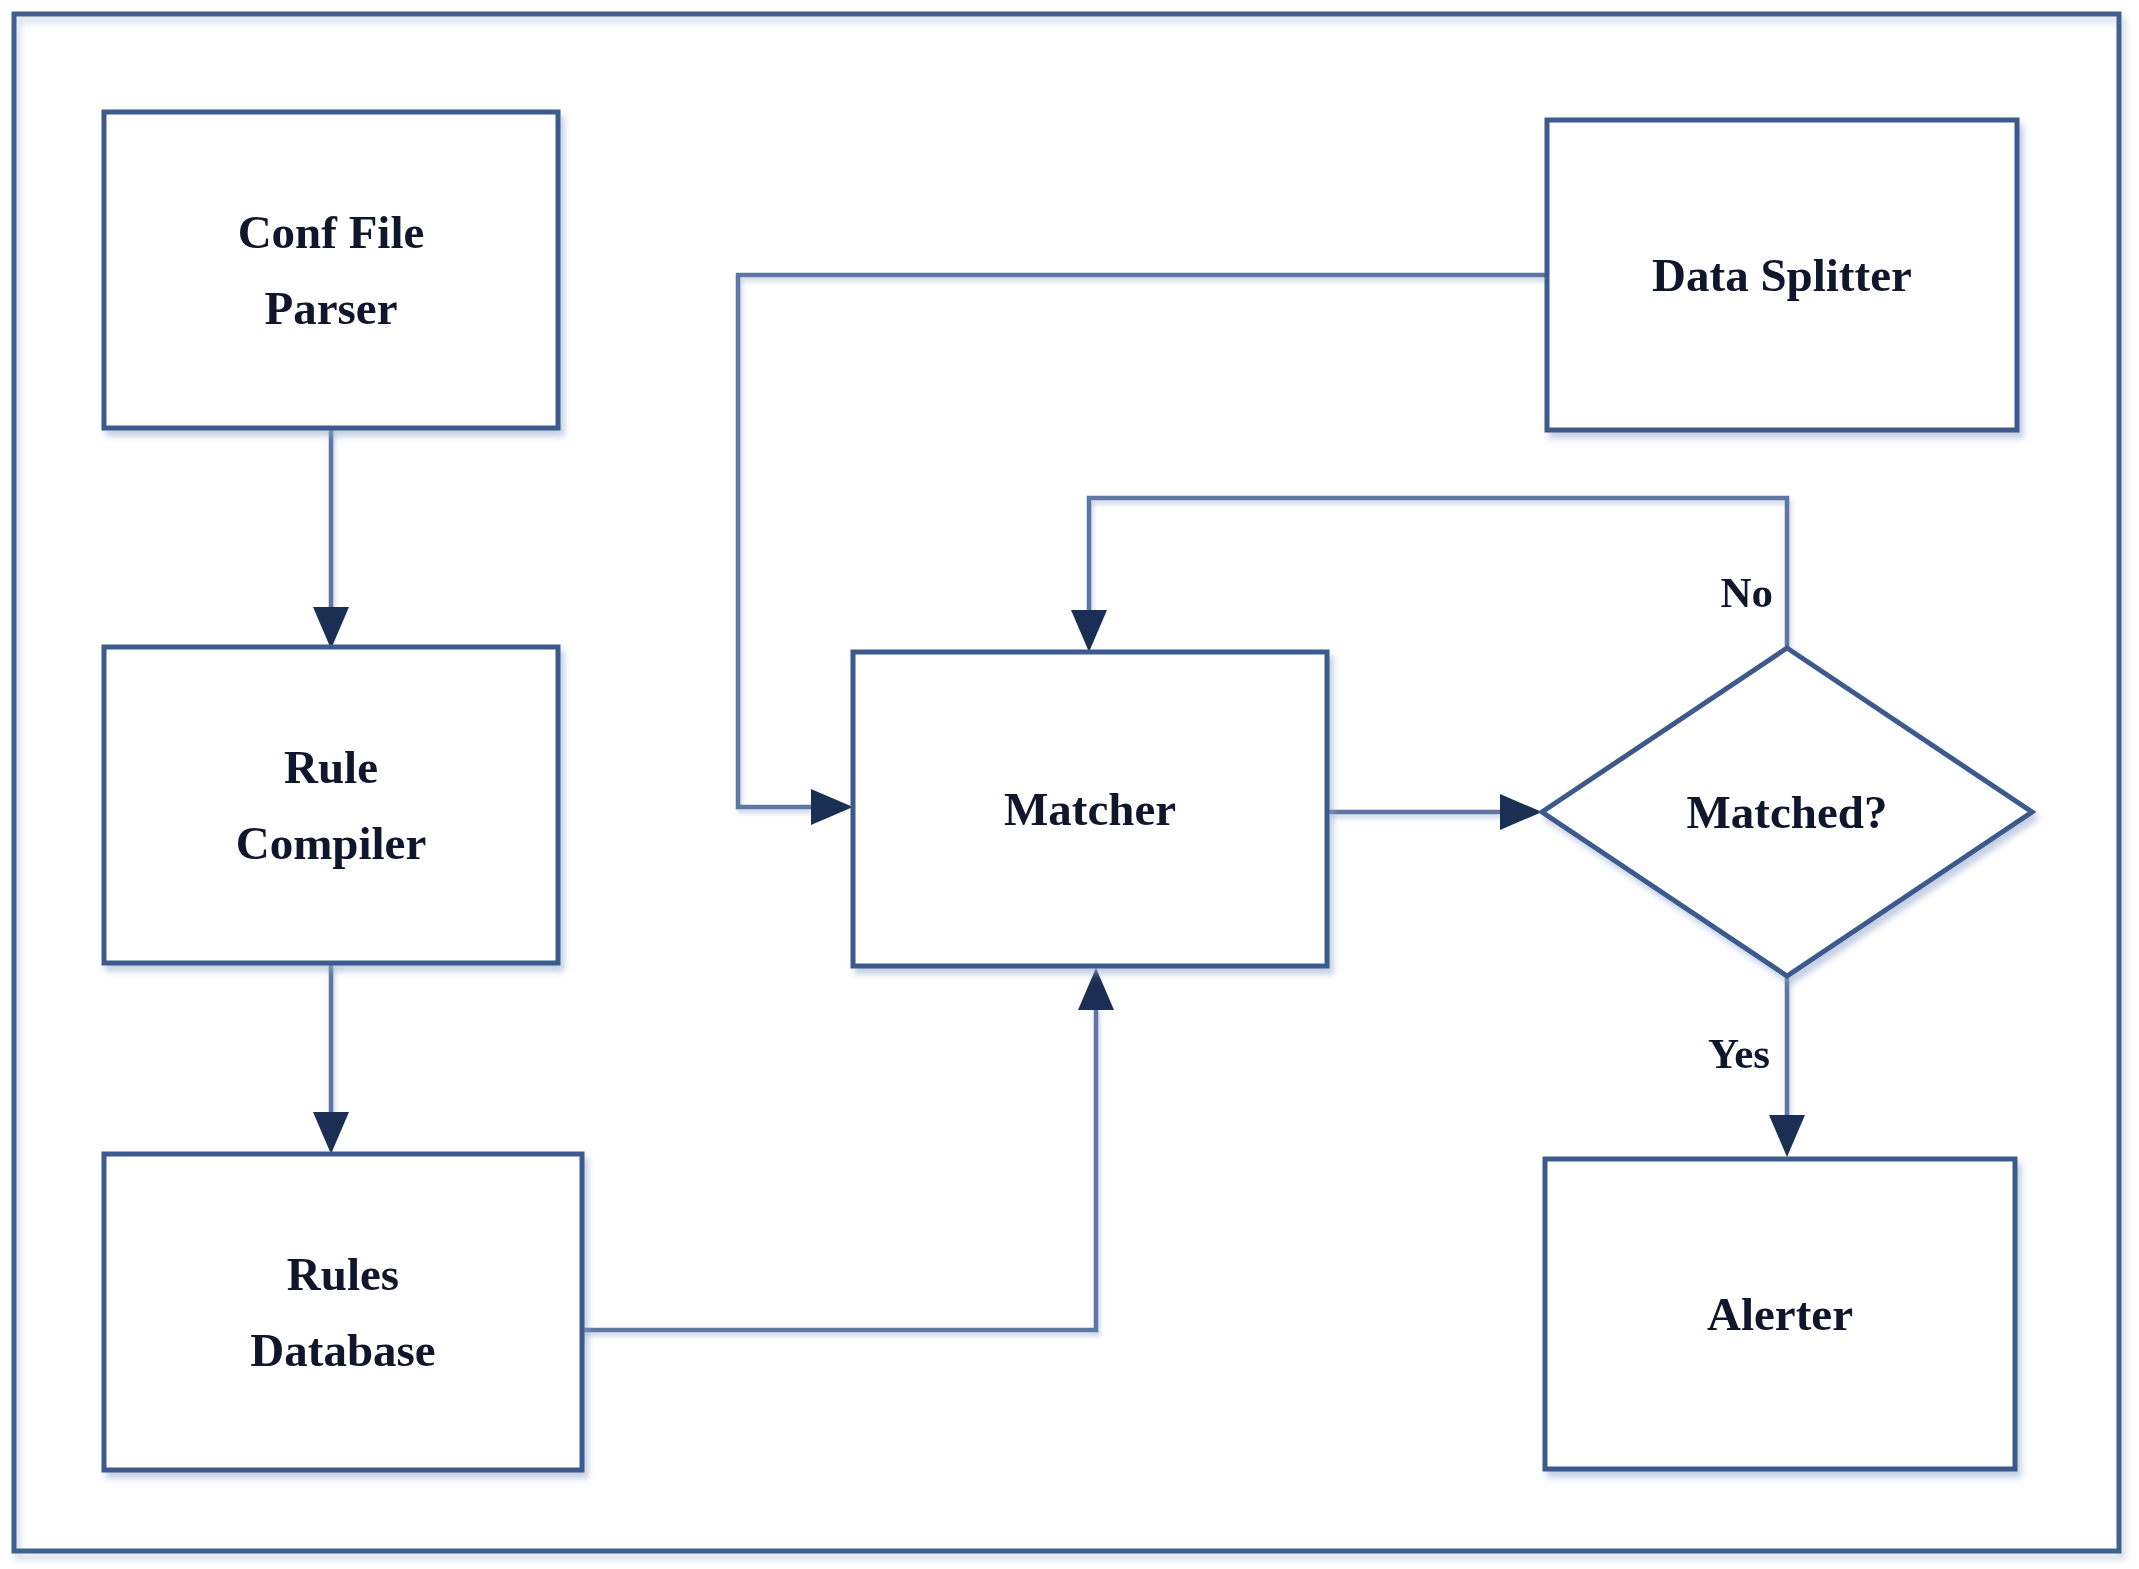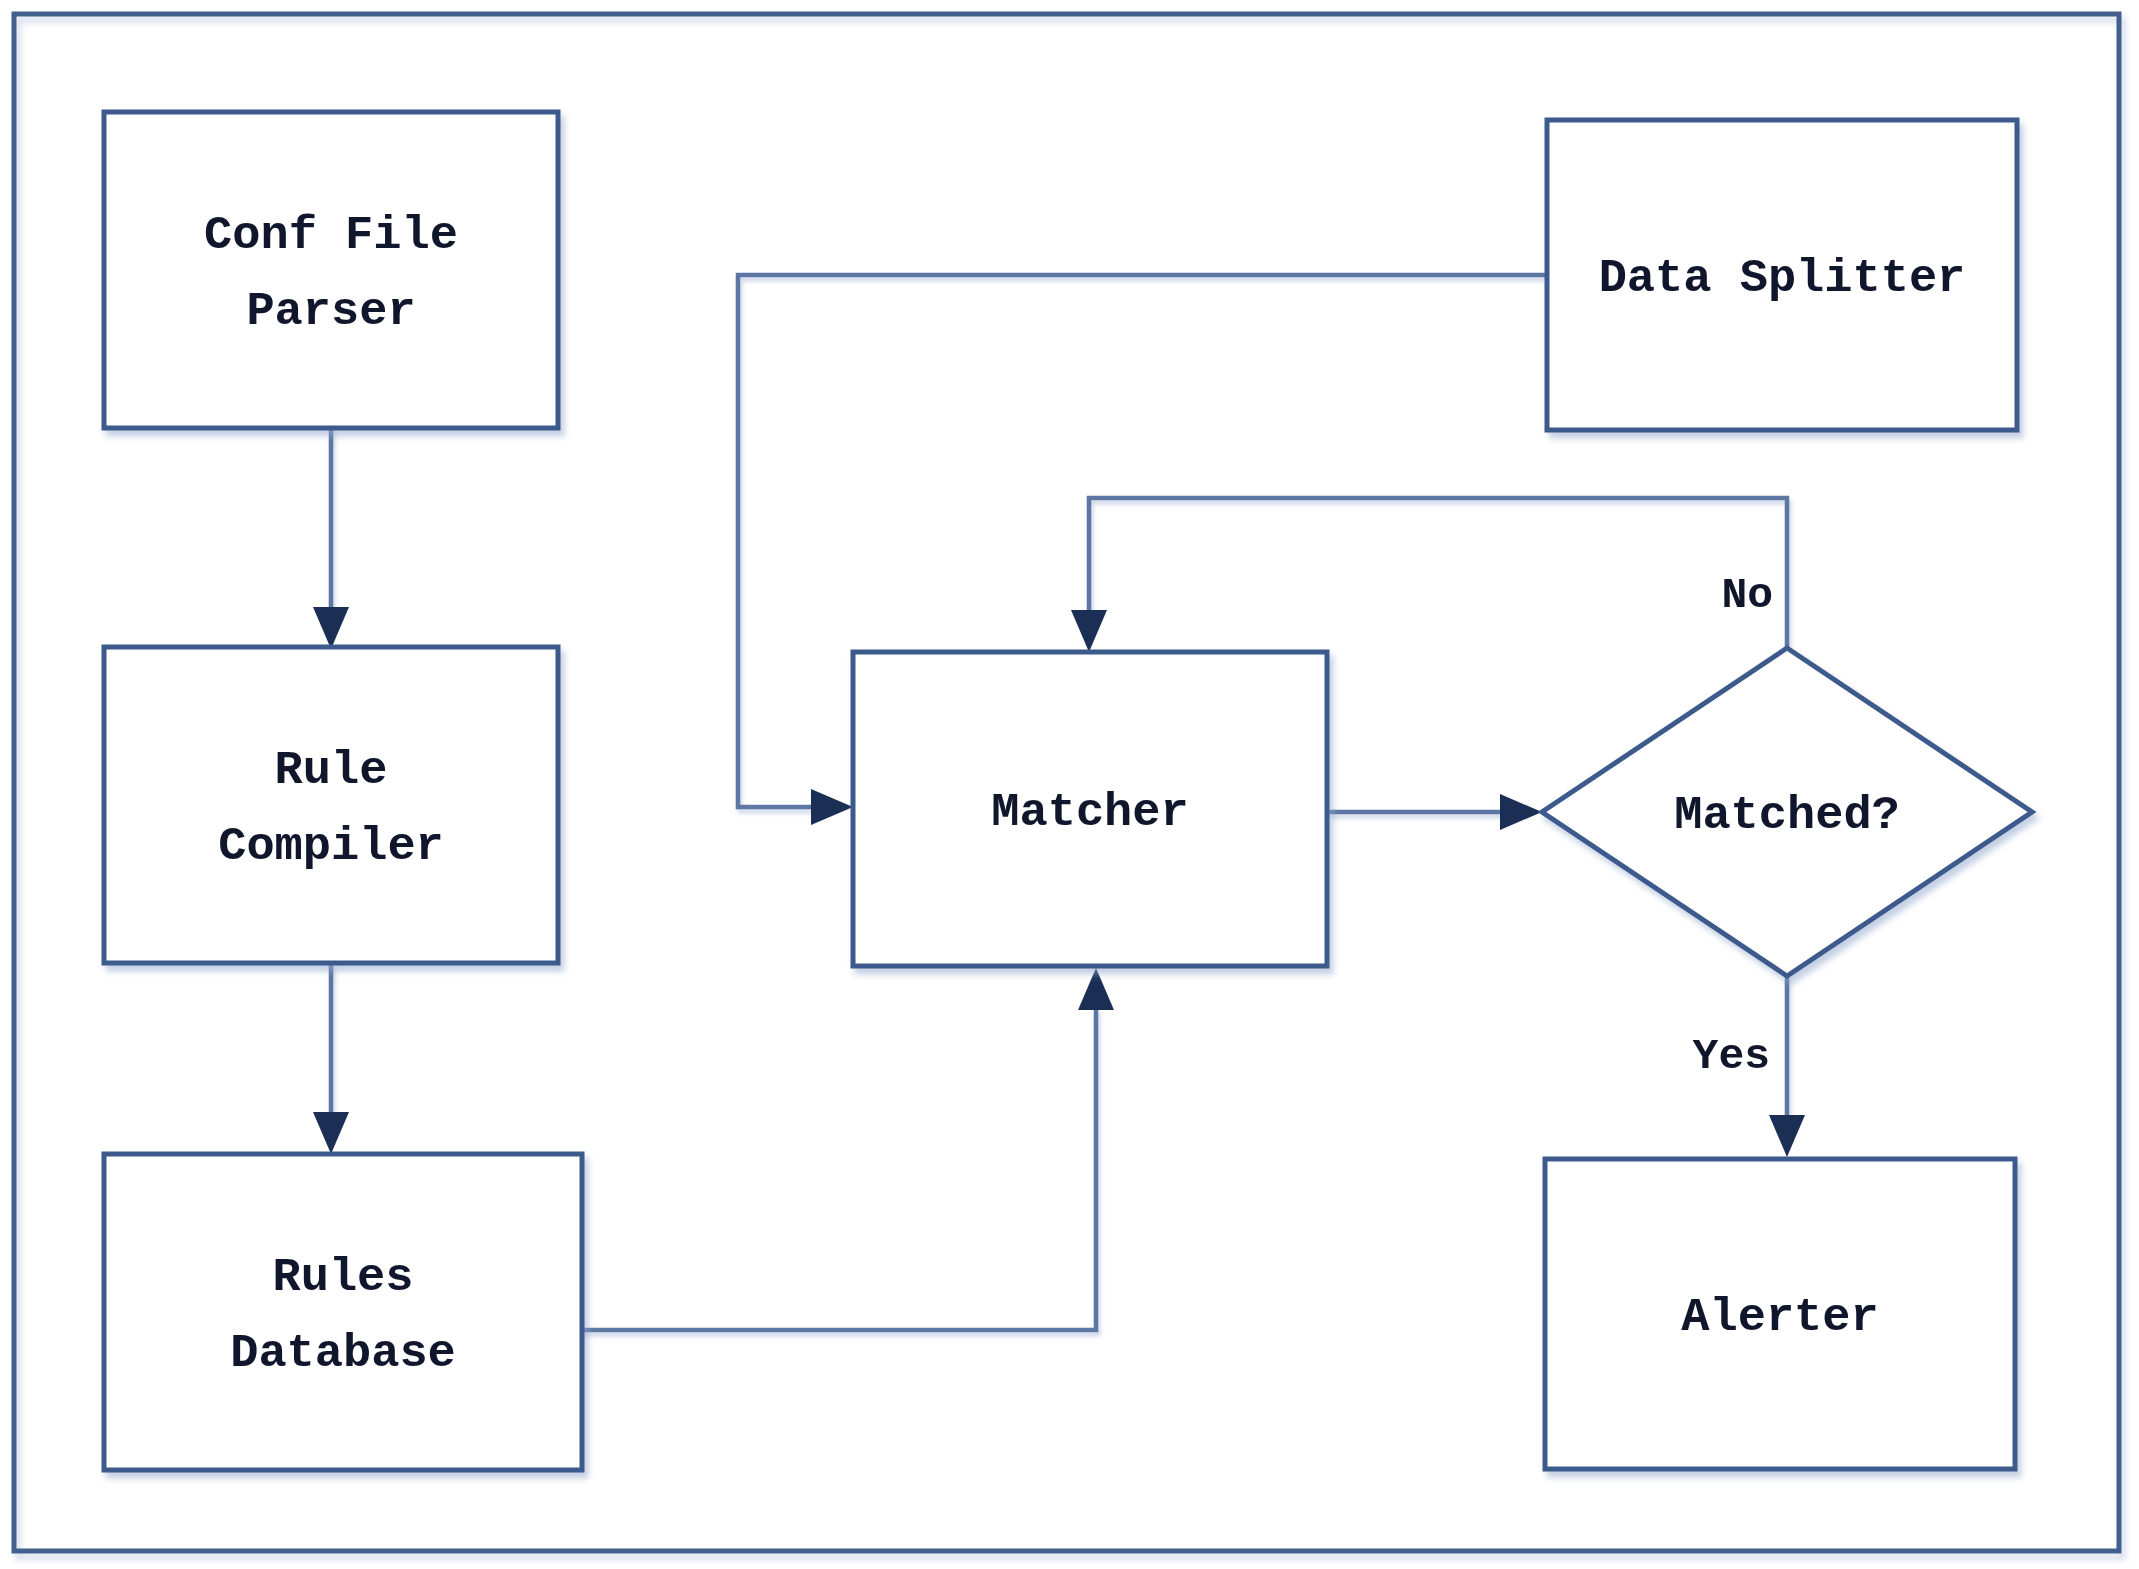--- a/index.html
+++ b/index.html
@@ -5,21 +5,21 @@
   html, body {
     margin: 0;
     padding: 0;
     background: #ffffff;
   }
   .stage {
     position: relative;
     width: 2139px;
     height: 1569px;
     background: #ffffff;
-    font-family: Liberation Mono, monospace;
+    font-family: Liberation Serif, serif;
   }
   svg { display: block; }
   .shape {
     fill: #ffffff;
     stroke: #3c5a8c;
     stroke-width: 5;
     filter: drop-shadow(4px 6px 3px rgba(150,170,205,0.55));
   }
   .frame {
     fill: none;

